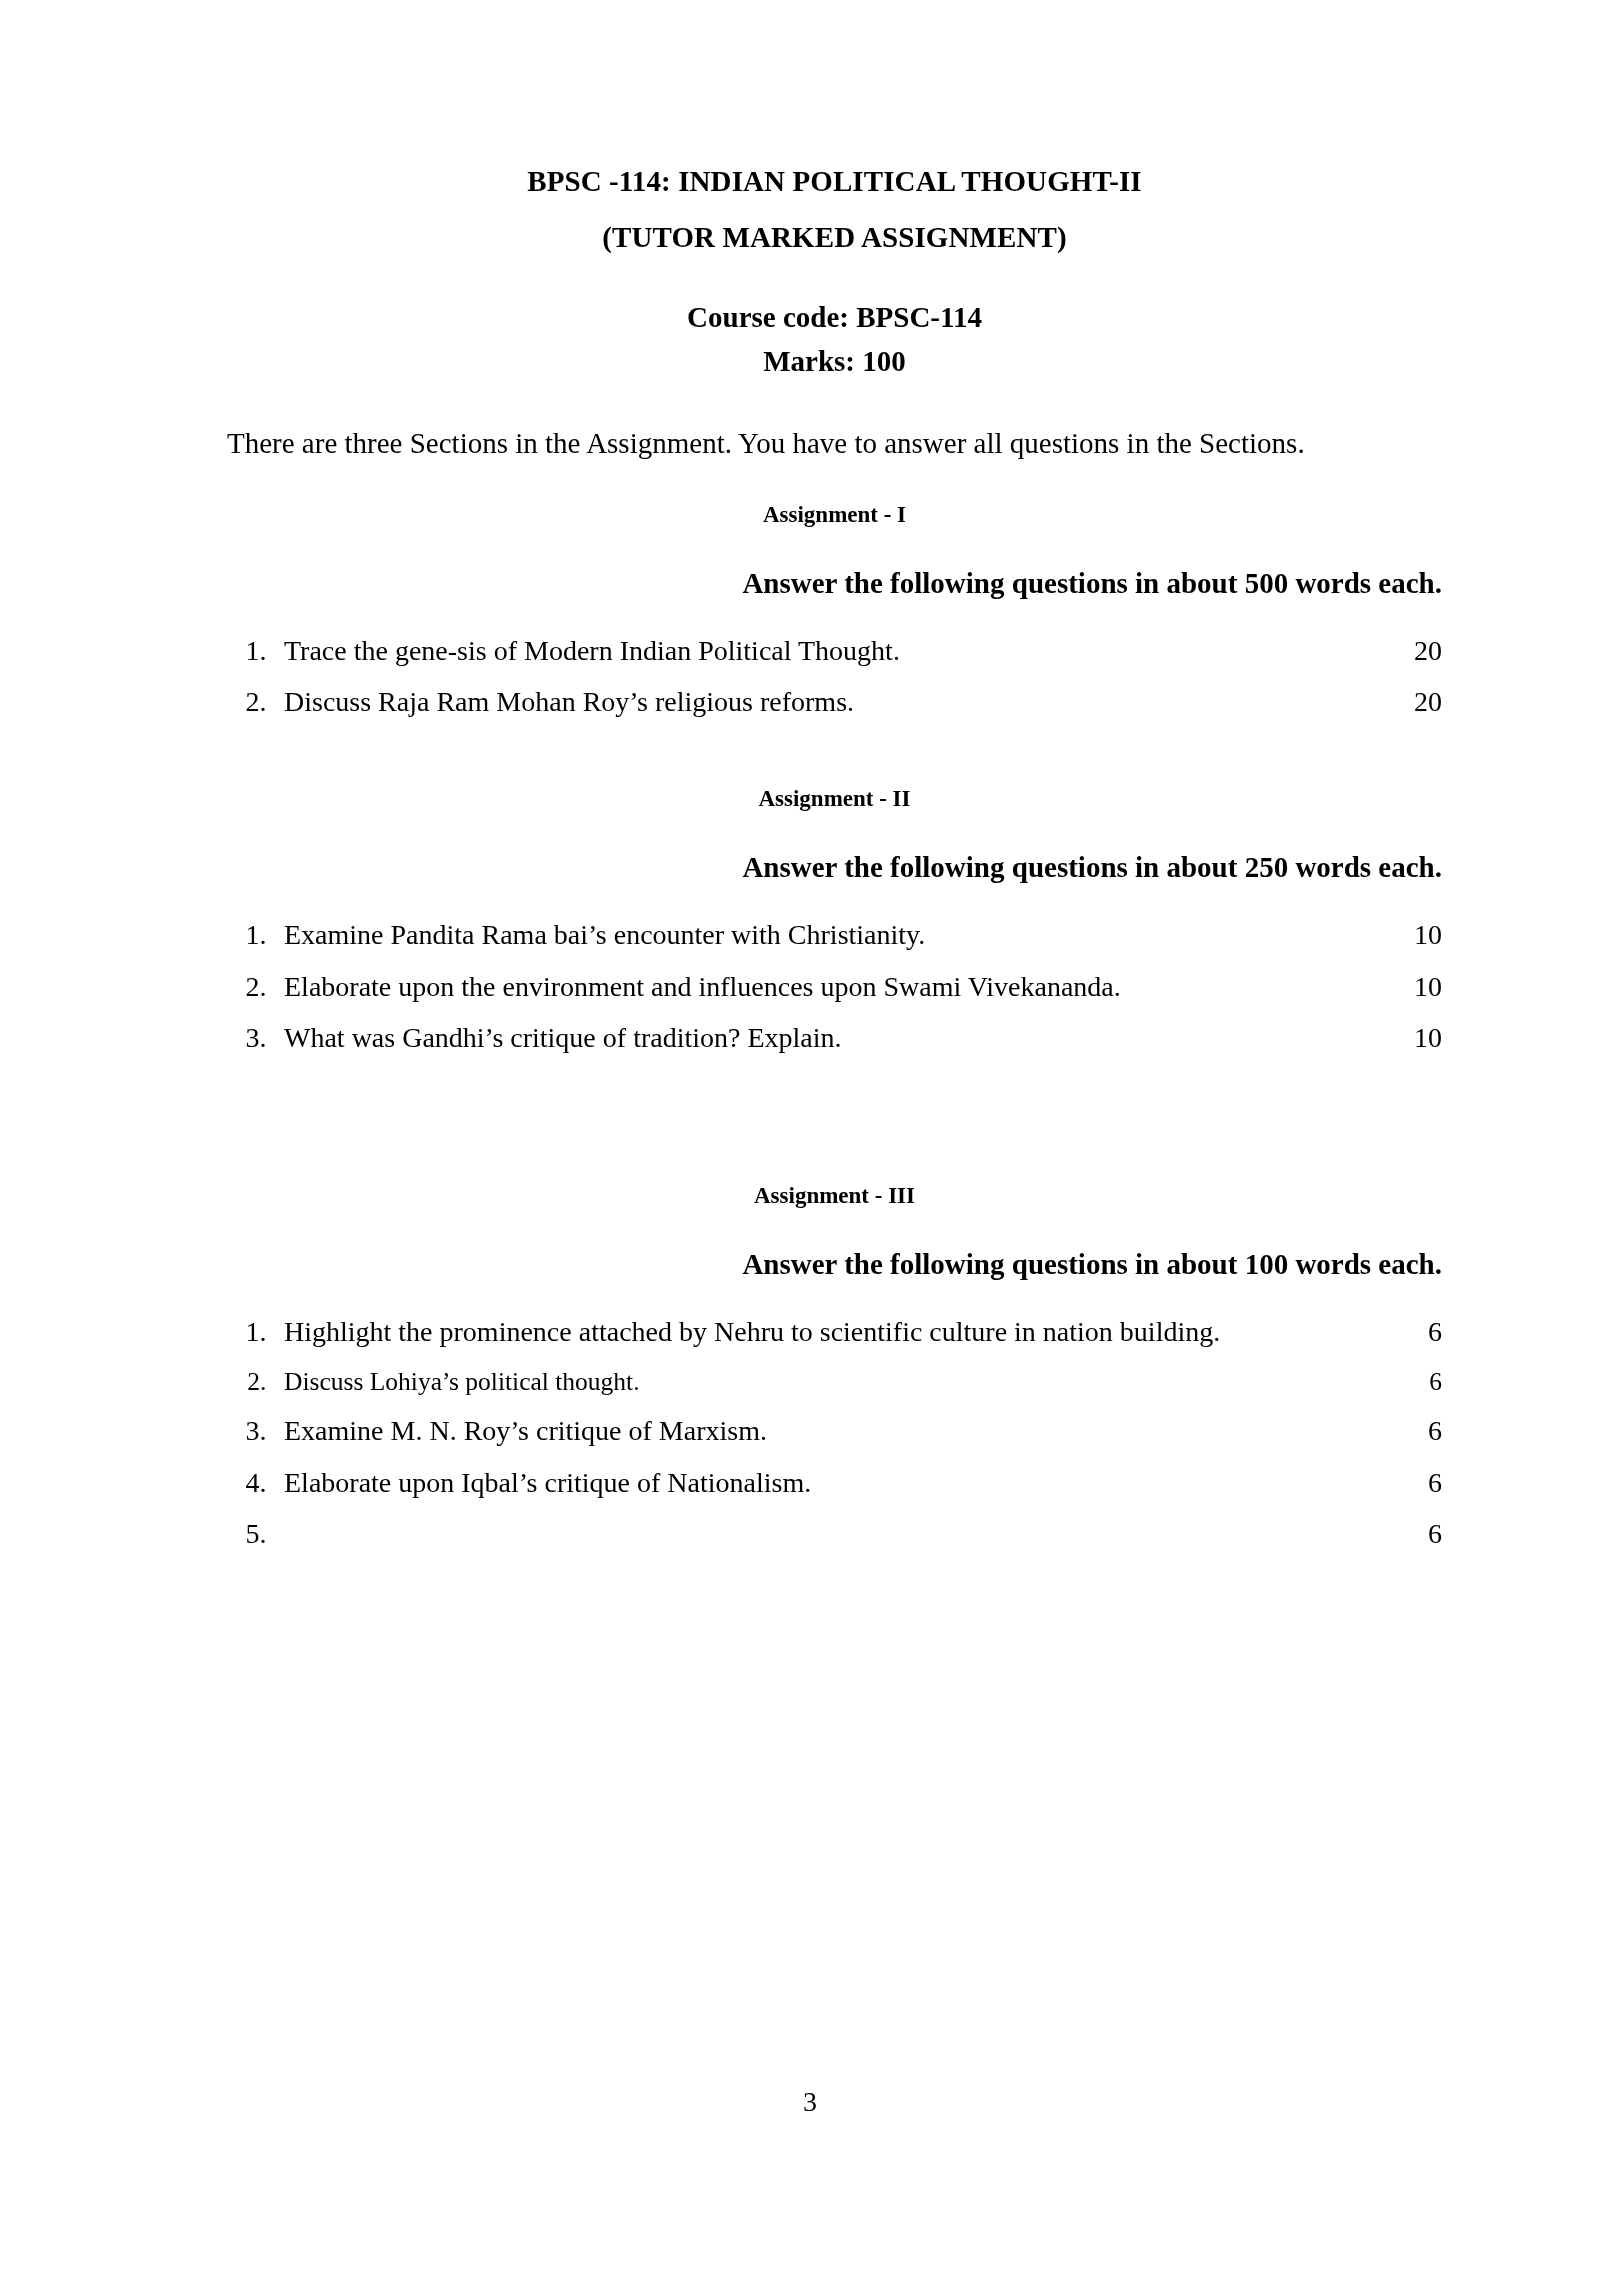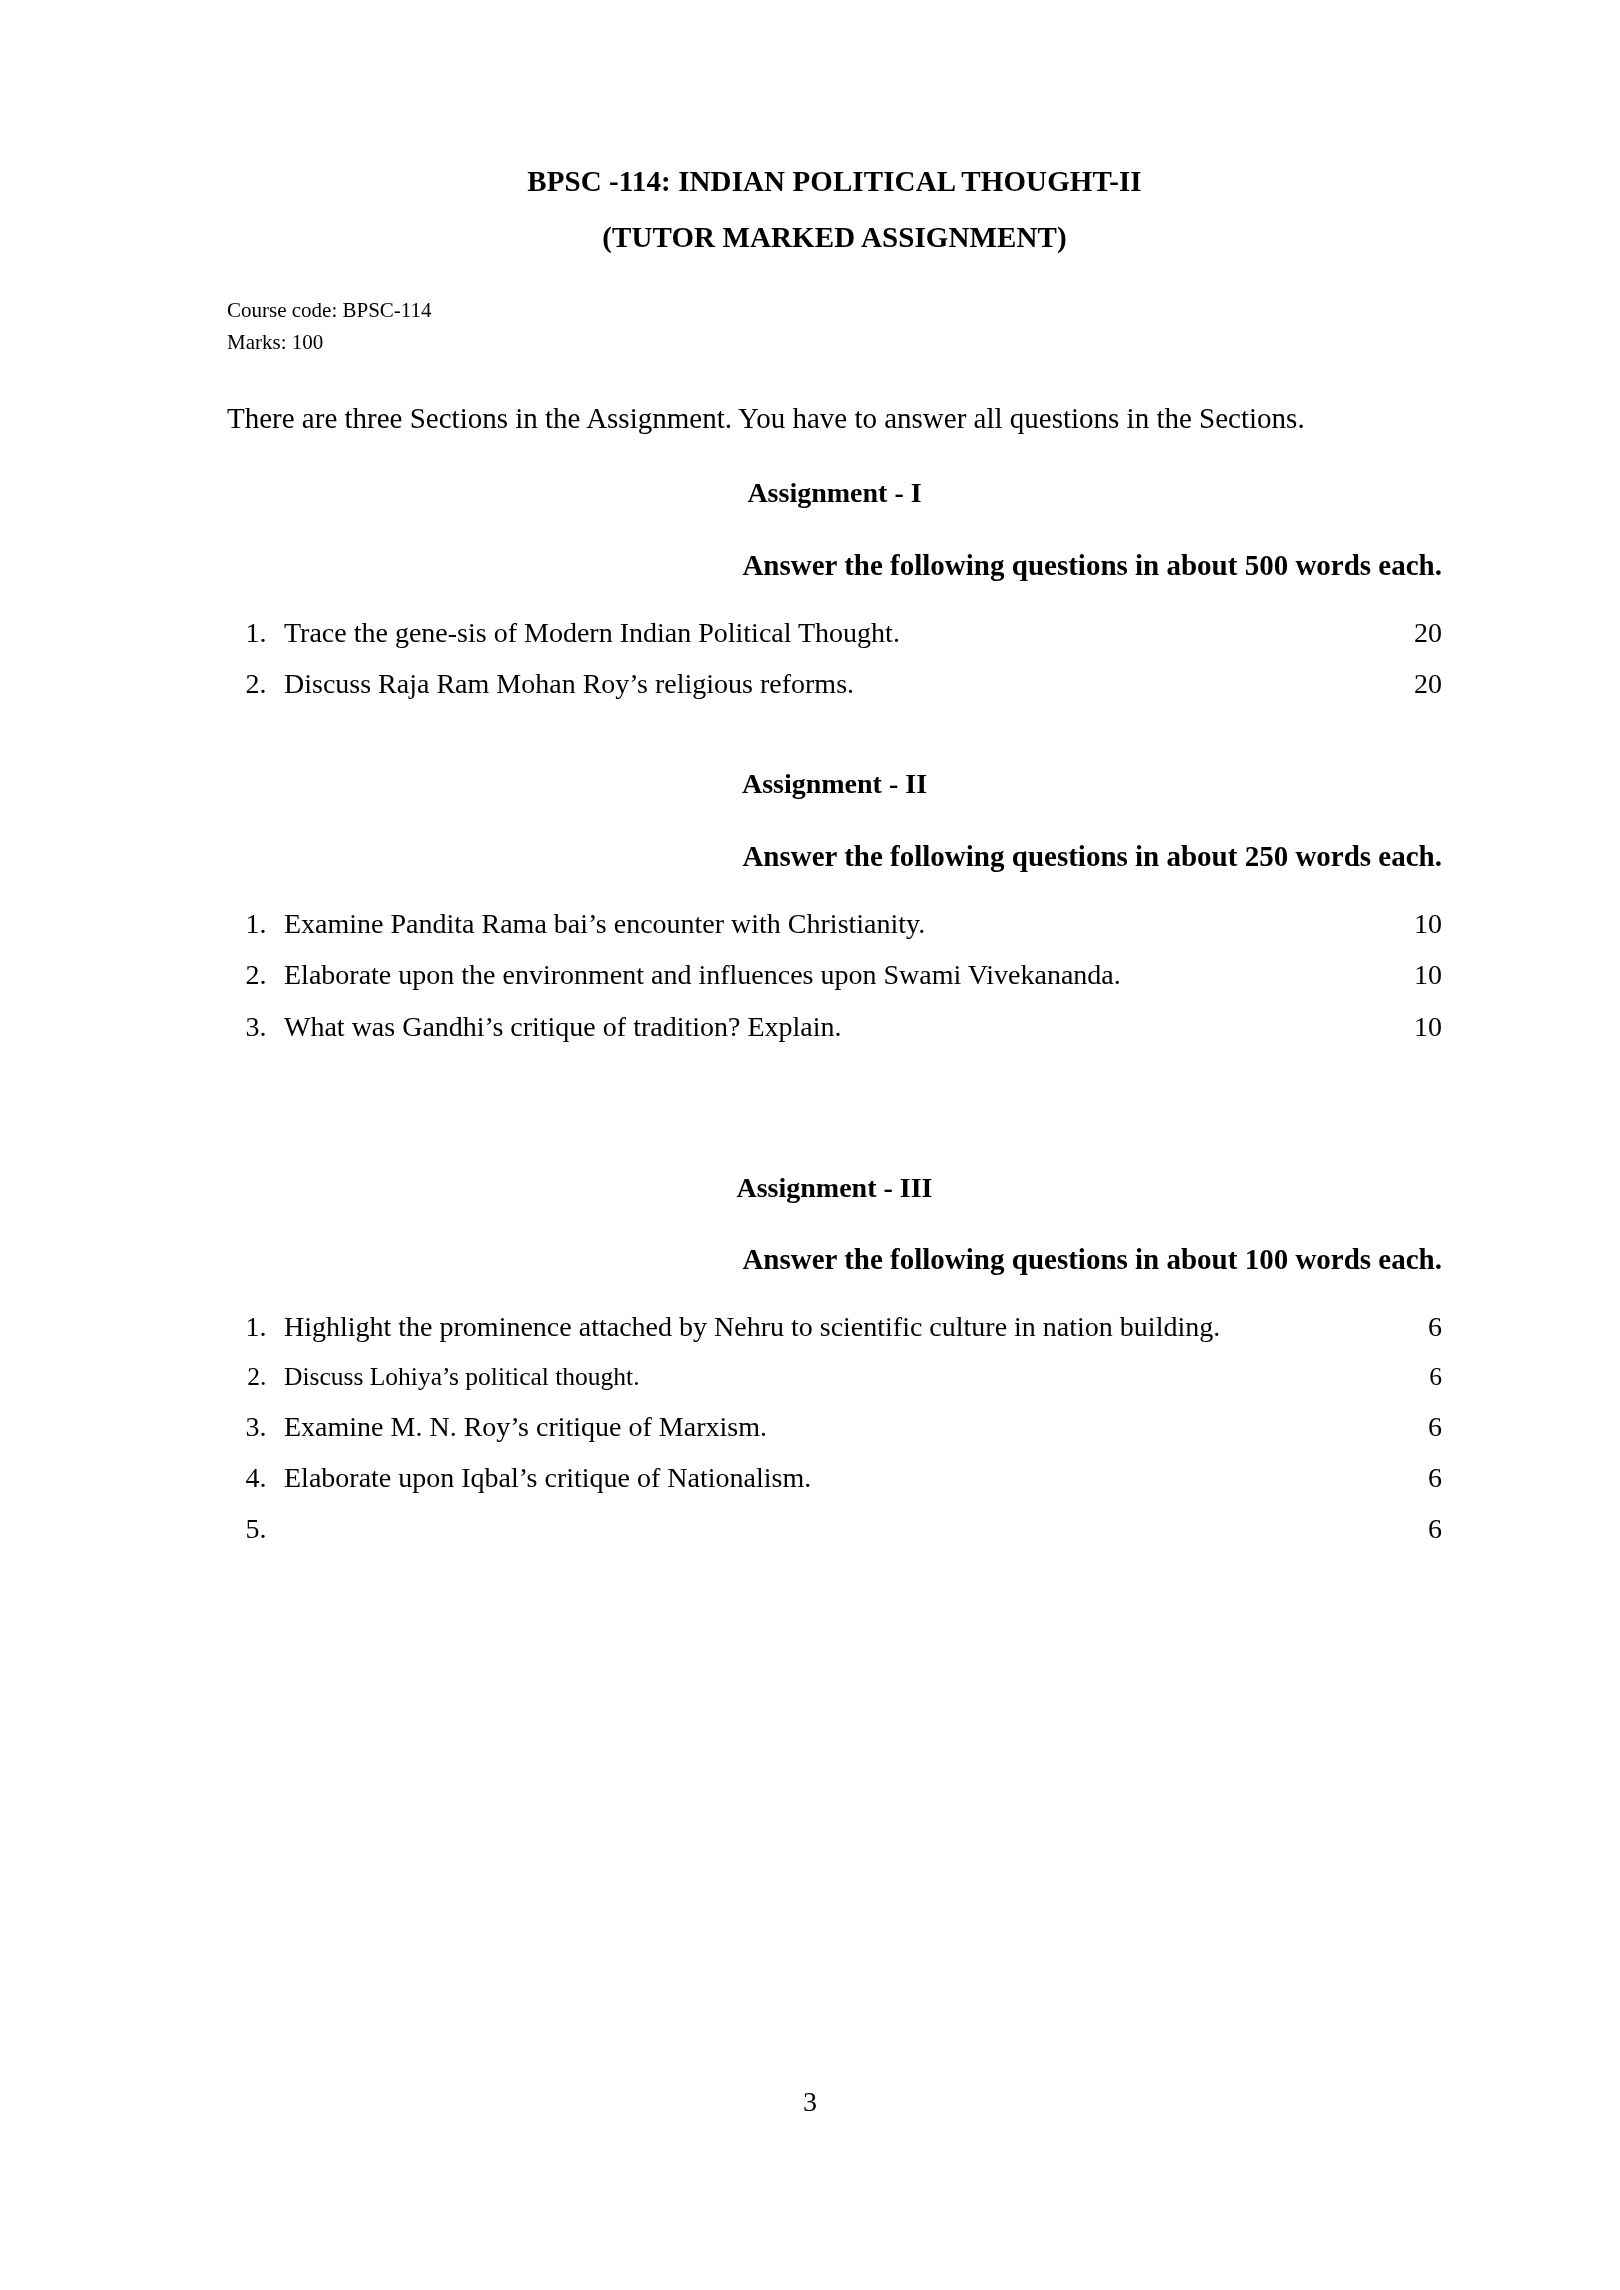--- a/index.html
+++ b/index.html
@@ -39,42 +39,42 @@
     font-weight: bold;
     font-size: 29px;
     line-height: 1.0;
     letter-spacing: 0.1px;
   }
   .title-line.first { margin-bottom: 27.4px; }
 
   .gap-after-title { height: 43px; }
 
   .right-block {
-    text-align: left;
-    font-weight: normal;
-    font-size: 21px;
+    text-align: center;
+    font-weight: bold;
+    font-size: 29px;
     line-height: 1.52;
   }
 
   .gap-after-codes { height: 37px; }
 
   .intro {
     font-weight: normal;
     font-size: 29px;
     line-height: 1.52;
     text-align: justify;
     text-align-last: left;
   }
 
   .gap-before-sec { height: 35px; }
 
   .section-heading {
     text-align: center;
     font-weight: bold;
-    font-size: 28px;
+    font-size: 23px;
     line-height: 1.3;
   }
 
   .gap-sec-to-instr { height: 33px; }
 
   .instruction {
     font-weight: bold;
     font-size: 29px;
     line-height: 1.4;
     text-align: right;

